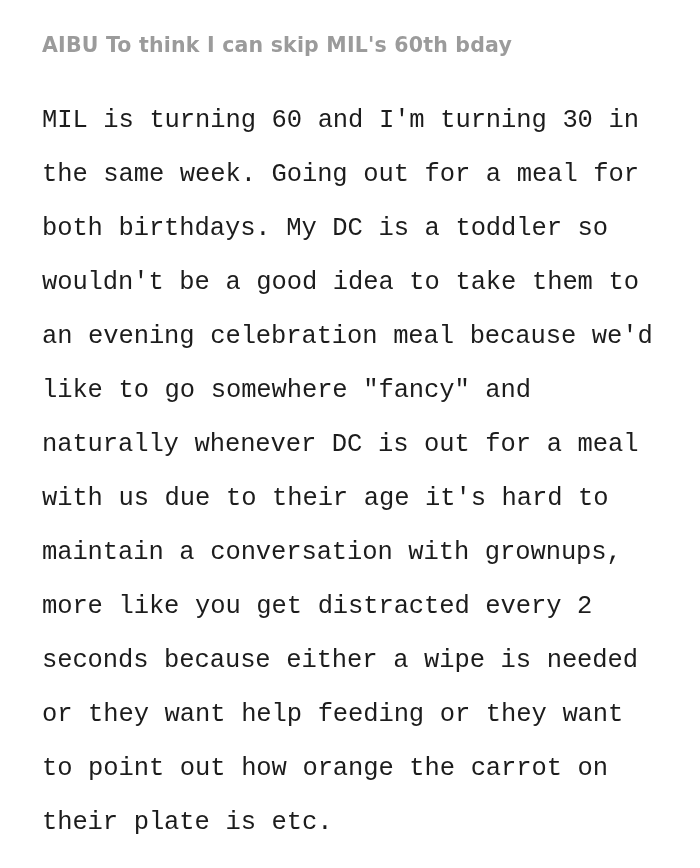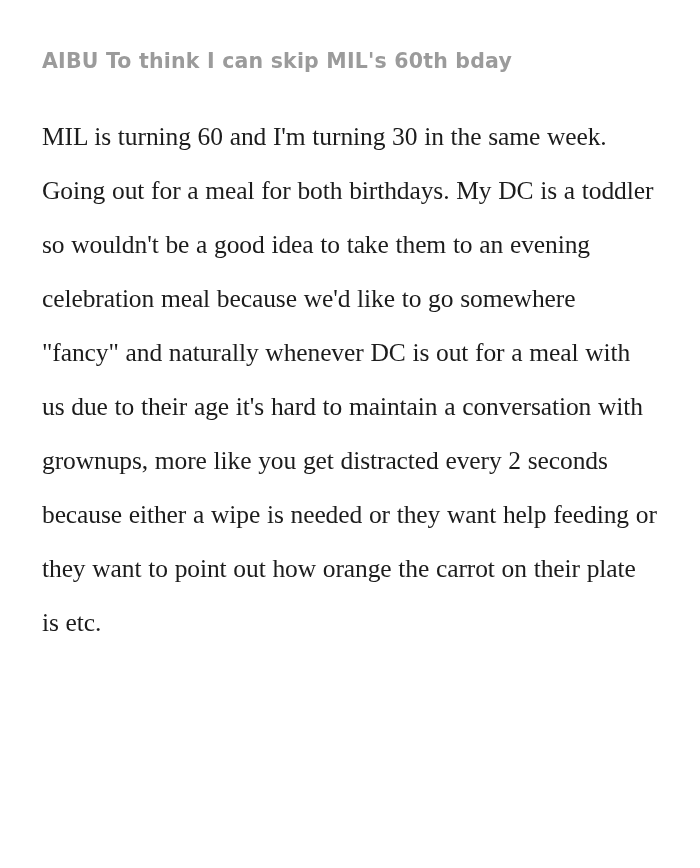--- a/index.html
+++ b/index.html
@@ -12,37 +12,37 @@
     height: 868px;
     font-family: "DejaVu Sans", sans-serif;
     -webkit-font-smoothing: antialiased;
   }
   .page {
     position: relative;
     width: 700px;
     height: 868px;
     background: #ffffff;
     box-sizing: border-box;
-    padding: 16px 42px;
+    padding: 0 42px;
     overflow: hidden;
   }
   .post-title {
     font-family: "DejaVu Sans", sans-serif;
     font-weight: bold;
     font-size: 20.5px;
     letter-spacing: 0.2px;
     color: #9b9b9b;
     padding-top: 33px;
     margin: 0;
     line-height: 1.2;
   }
   .post-body {
     margin: 0;
     padding-top: 36px;
-    font-family: Liberation Serif, serif;
+    font-family: Liberation Mono, monospace;
     font-size: 25.5px;
     line-height: 54px;
     color: #1c1c1c;
     letter-spacing: -0.1px;
     word-spacing: 0.5px;
   }
 </style>
 </head>
 <body>
 

